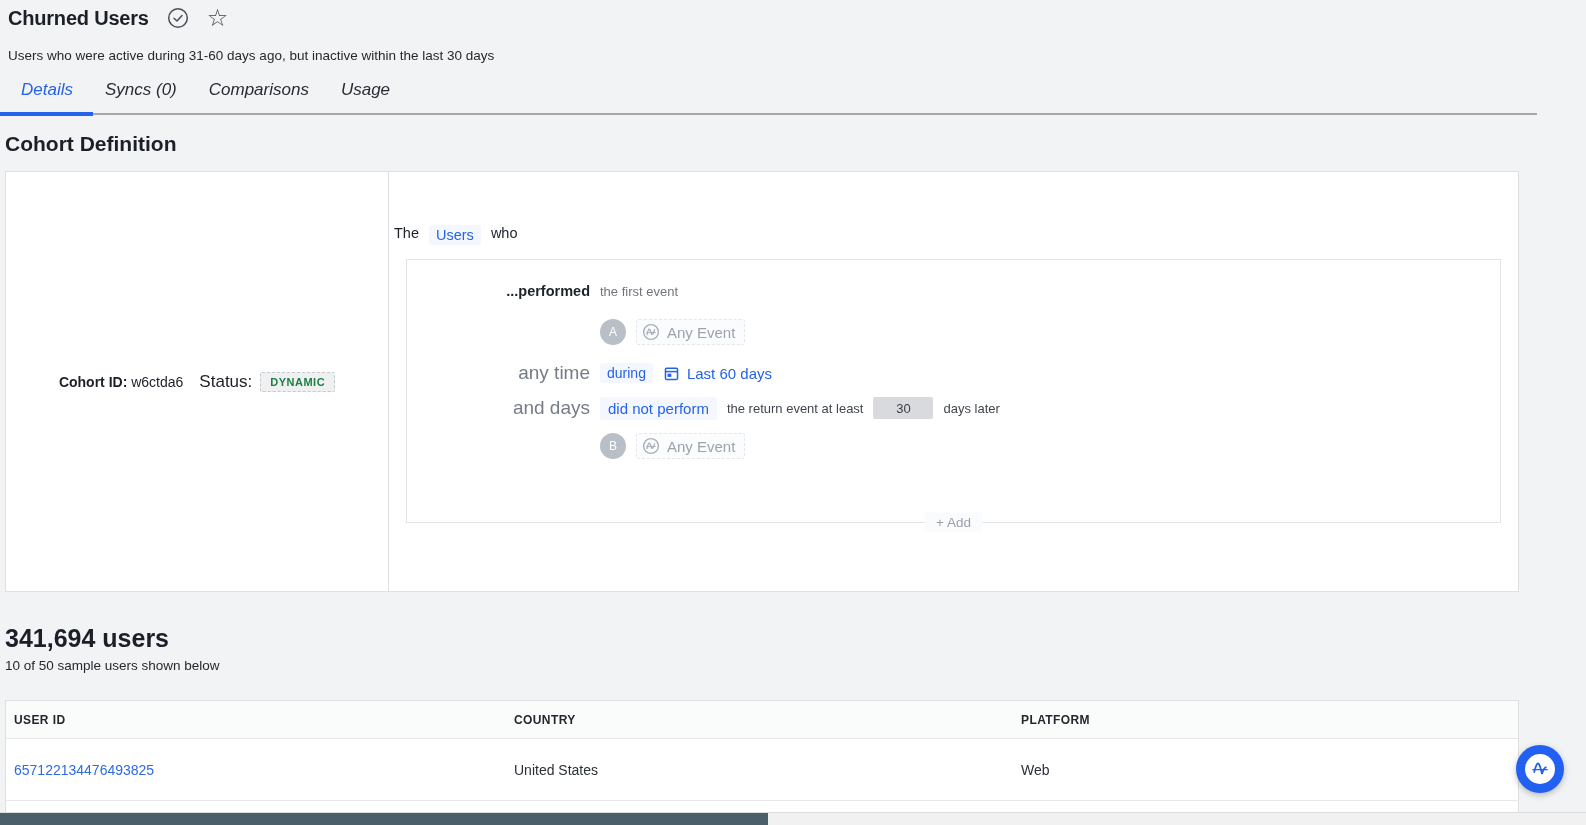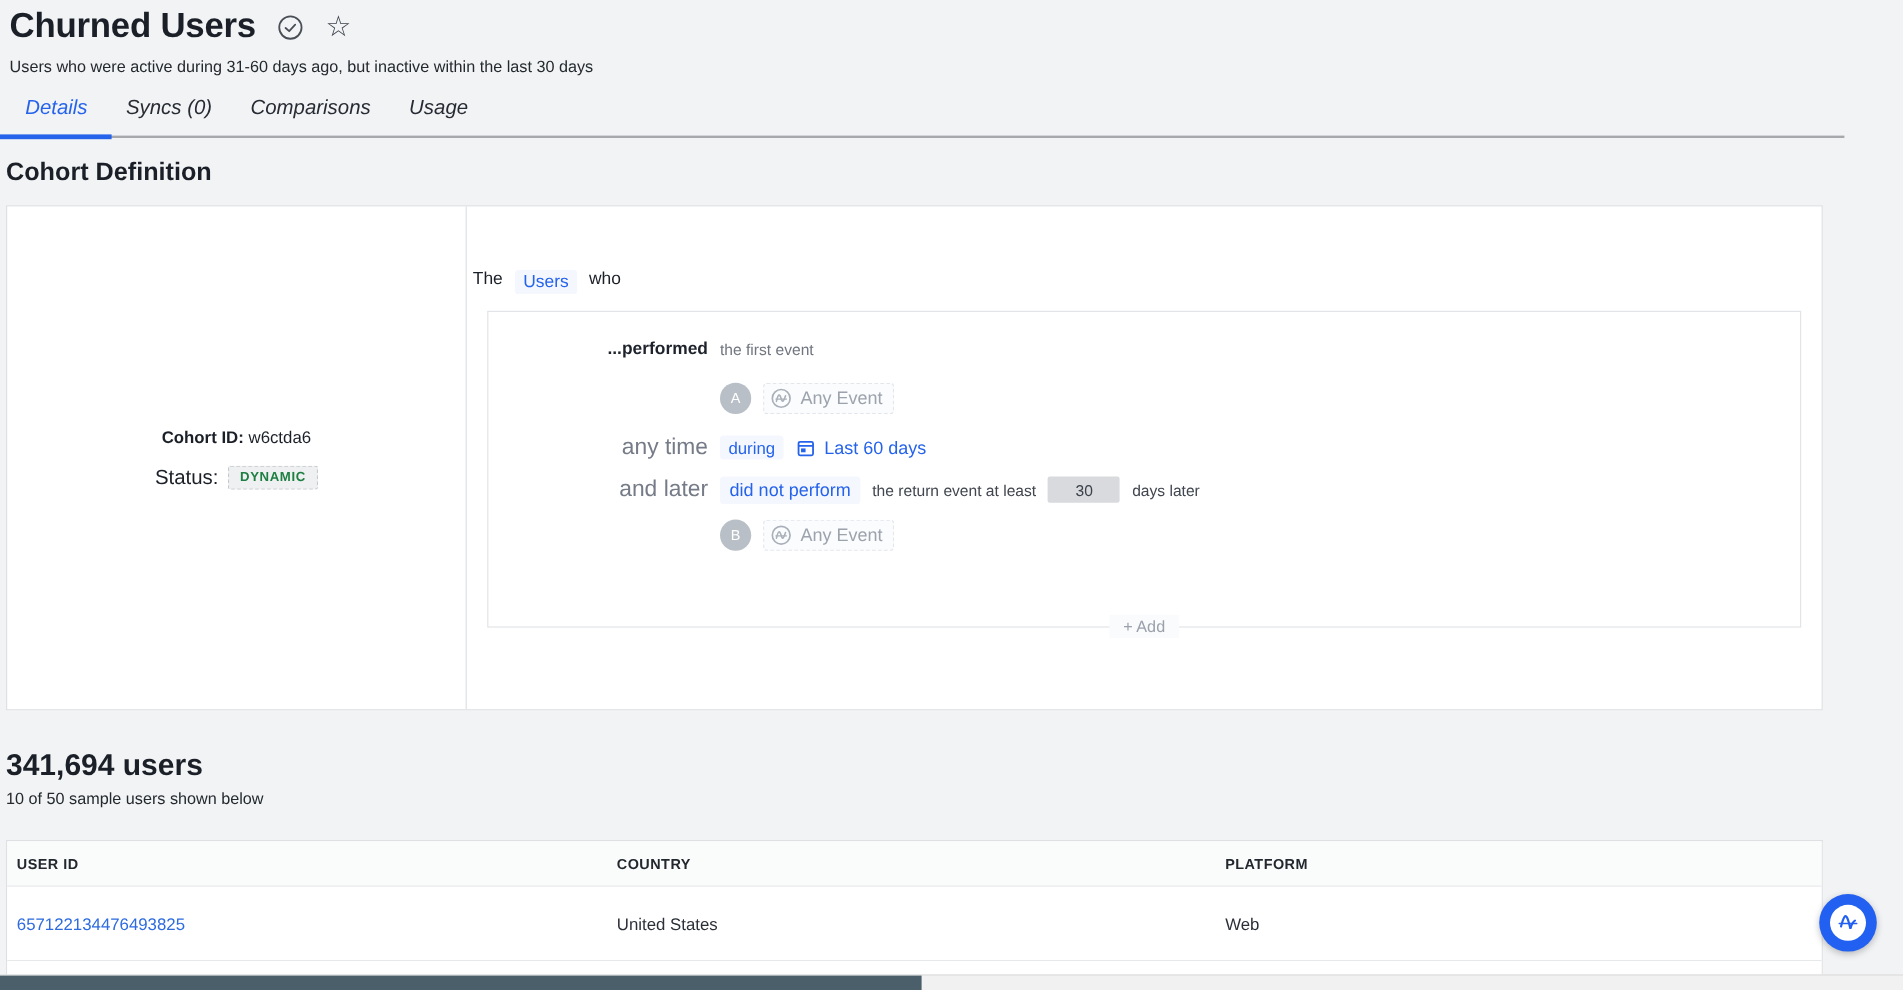--- a/index.html
+++ b/index.html
@@ -7,42 +7,42 @@
   body {
     font-family:"Liberation Sans", sans-serif;
     background:#f2f3f5;
     color:#1b1f27;
     overflow:hidden;
   }
   .page { position:relative; width:1586px; height:825px; overflow:hidden; }
 
   
   .title-row { position:absolute; left:8px; top:6px; display:flex; align-items:center; gap:18px; }
-  .page-title { font-size:29px; font-weight:bold; color:#1b1f27; letter-spacing:-0.2px; }
+  .page-title { font-size:20px; font-weight:bold; color:#1b1f27; letter-spacing:-0.2px; }
   .hdr-icon { display:inline-flex; align-items:center; justify-content:center; cursor:pointer; }
   .star-glyph { font-size:24px; color:#3f444c; line-height:1; }
   .subtitle { position:absolute; left:8px; top:48px; font-size:13.5px; color:#24292e; }
 
   
   .tabs { position:absolute; left:21px; top:80px; display:flex; gap:32px;font-style:italic; }
   .tab { font-size:17px; color:#272b33; cursor:pointer; padding-bottom:10px; }
   .tab.active { color:#2563eb; }
   .tabs-track { position:absolute; left:0; top:113px; width:1537px; height:2px; background:#a6a8ac; }
   .tab-underline { position:absolute; left:0; top:112px; width:93px; height:4px; background:#2563eb; z-index:2; }
 
   
   .section-heading { position:absolute; left:5px; top:132px; font-size:21px; font-weight:bold; color:#1b1f27; }
   .cohort-card {
     position:absolute; left:5px; top:171px; width:1514px; height:421px;
     background:#fff; border:1px solid #dfe0e3;
   }
   .meta-panel {
     position:absolute; left:0; top:0; width:383px; height:100%;
     border-right:1px solid #dfe0e3;
-    display:flex; flex-direction:column; align-items:center; justify-content:center; gap:16px;
+    display:flex; flex-direction:row; align-items:center; justify-content:center; gap:16px;
   }
   .cohort-id-line { font-size:14px; color:#1b1f27; }
   .cohort-id-label { font-weight:bold; }
   .status-line { display:flex; align-items:center; gap:8px; }
   .status-label { font-size:17px; color:#1b1f27; }
   .status-badge {
     font-size:11px; font-weight:bold; letter-spacing:0.5px; color:#1d7f41;
     background:#eef0f1; border:1px dashed #c6cacd; padding:3px 9px; border-radius:2px;
   }
 
@@ -214,21 +214,21 @@
                 <rect x="2.6" y="3.4" width="12.8" height="12" rx="1.4" stroke="#2563eb" stroke-width="1.6"></rect>
                 <path d="M2.6 7 H15.4" stroke="#2563eb" stroke-width="1.6"></path>
                 <rect x="4.8" y="9.2" width="4" height="3.4" fill="#2563eb"></rect>
               </svg>
               <span class="blue-lg">Last 60 days</span>
             </span>
           </span>
         </div>
 
         <div class="b-row row-andthen">
-          <span class="b-label dim-sm">and later</span>
+          <span class="b-label dim-sm">and days</span>
           <span class="b-content">
             <span class="chip-blue-lg">did not perform</span>
             <span class="dark-sm">the return event at least</span>
             <input class="days-input" type="text" readonly="" value="30" style="">
             <span class="dark-sm">days later</span>
           </span>
         </div>
 
         <div class="b-row row-event-b">
           <span class="b-label"></span>

